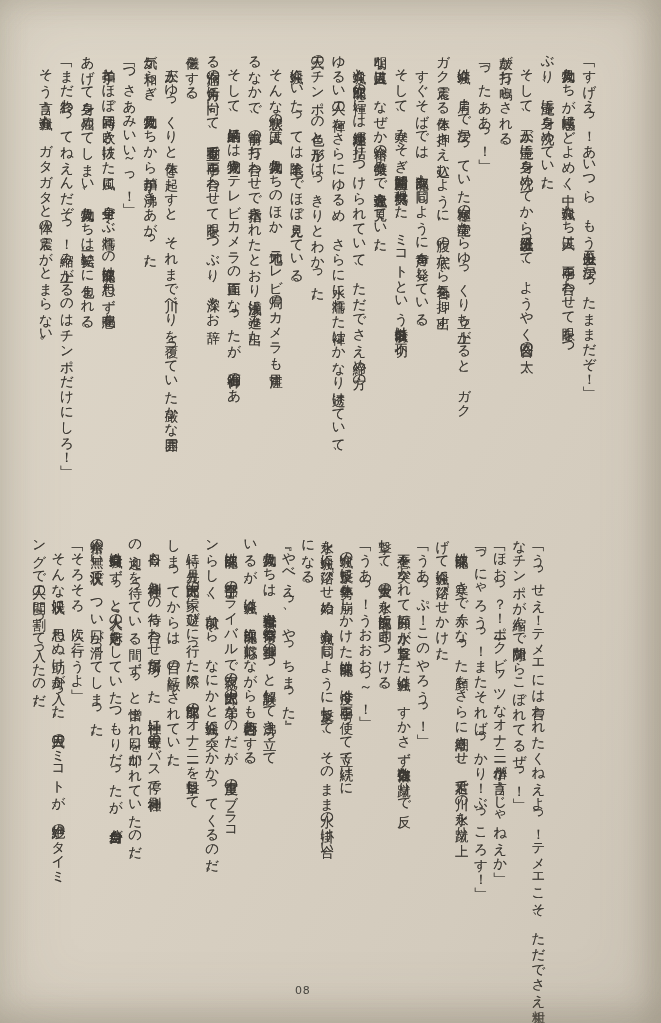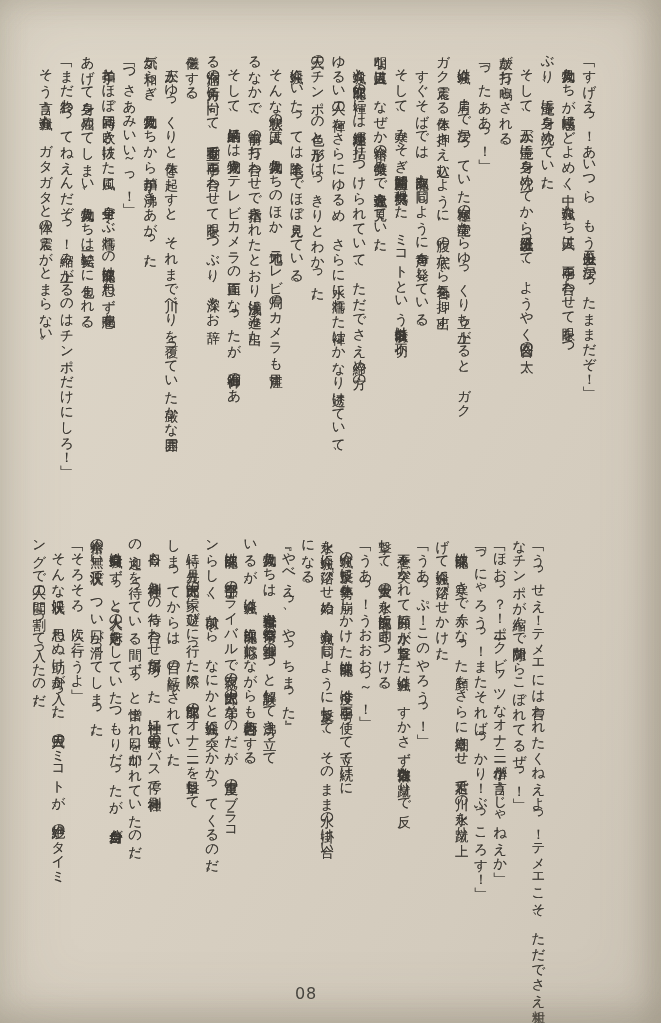--- a/index.html
+++ b/index.html
@@ -35,21 +35,21 @@
     height:100%;
     white-space:nowrap;
   }
   .block-top{ top:46px;  right:62px;  height:468px; }
   .block-top .tline{ line-height:20.9px; }
   .block-bottom{ top:530px; right:113px; height:482px; }
   .block-bottom .tline{ line-height:19.2px; }
   .pagenum{
     position:absolute;left:295px;top:984px;
     font-family:"DejaVu Sans","Liberation Sans",sans-serif;
-    font-size:16px;color:#46443f;letter-spacing:.8px;
+    font-size:11px;color:#46443f;letter-spacing:.8px;
   }
 </style>
 </head>
 <body>
 
 <div class="page">
 
   <div class="vtext block-top">
       <div class="tline">　「すげえっ！あいつら、もう二分以上も浸かったままだぞ！」</div>
       <div class="tline">　見物人たちが感嘆にどよめく中、颯介たち三人は、両手を合わせて眼をつ</div>

